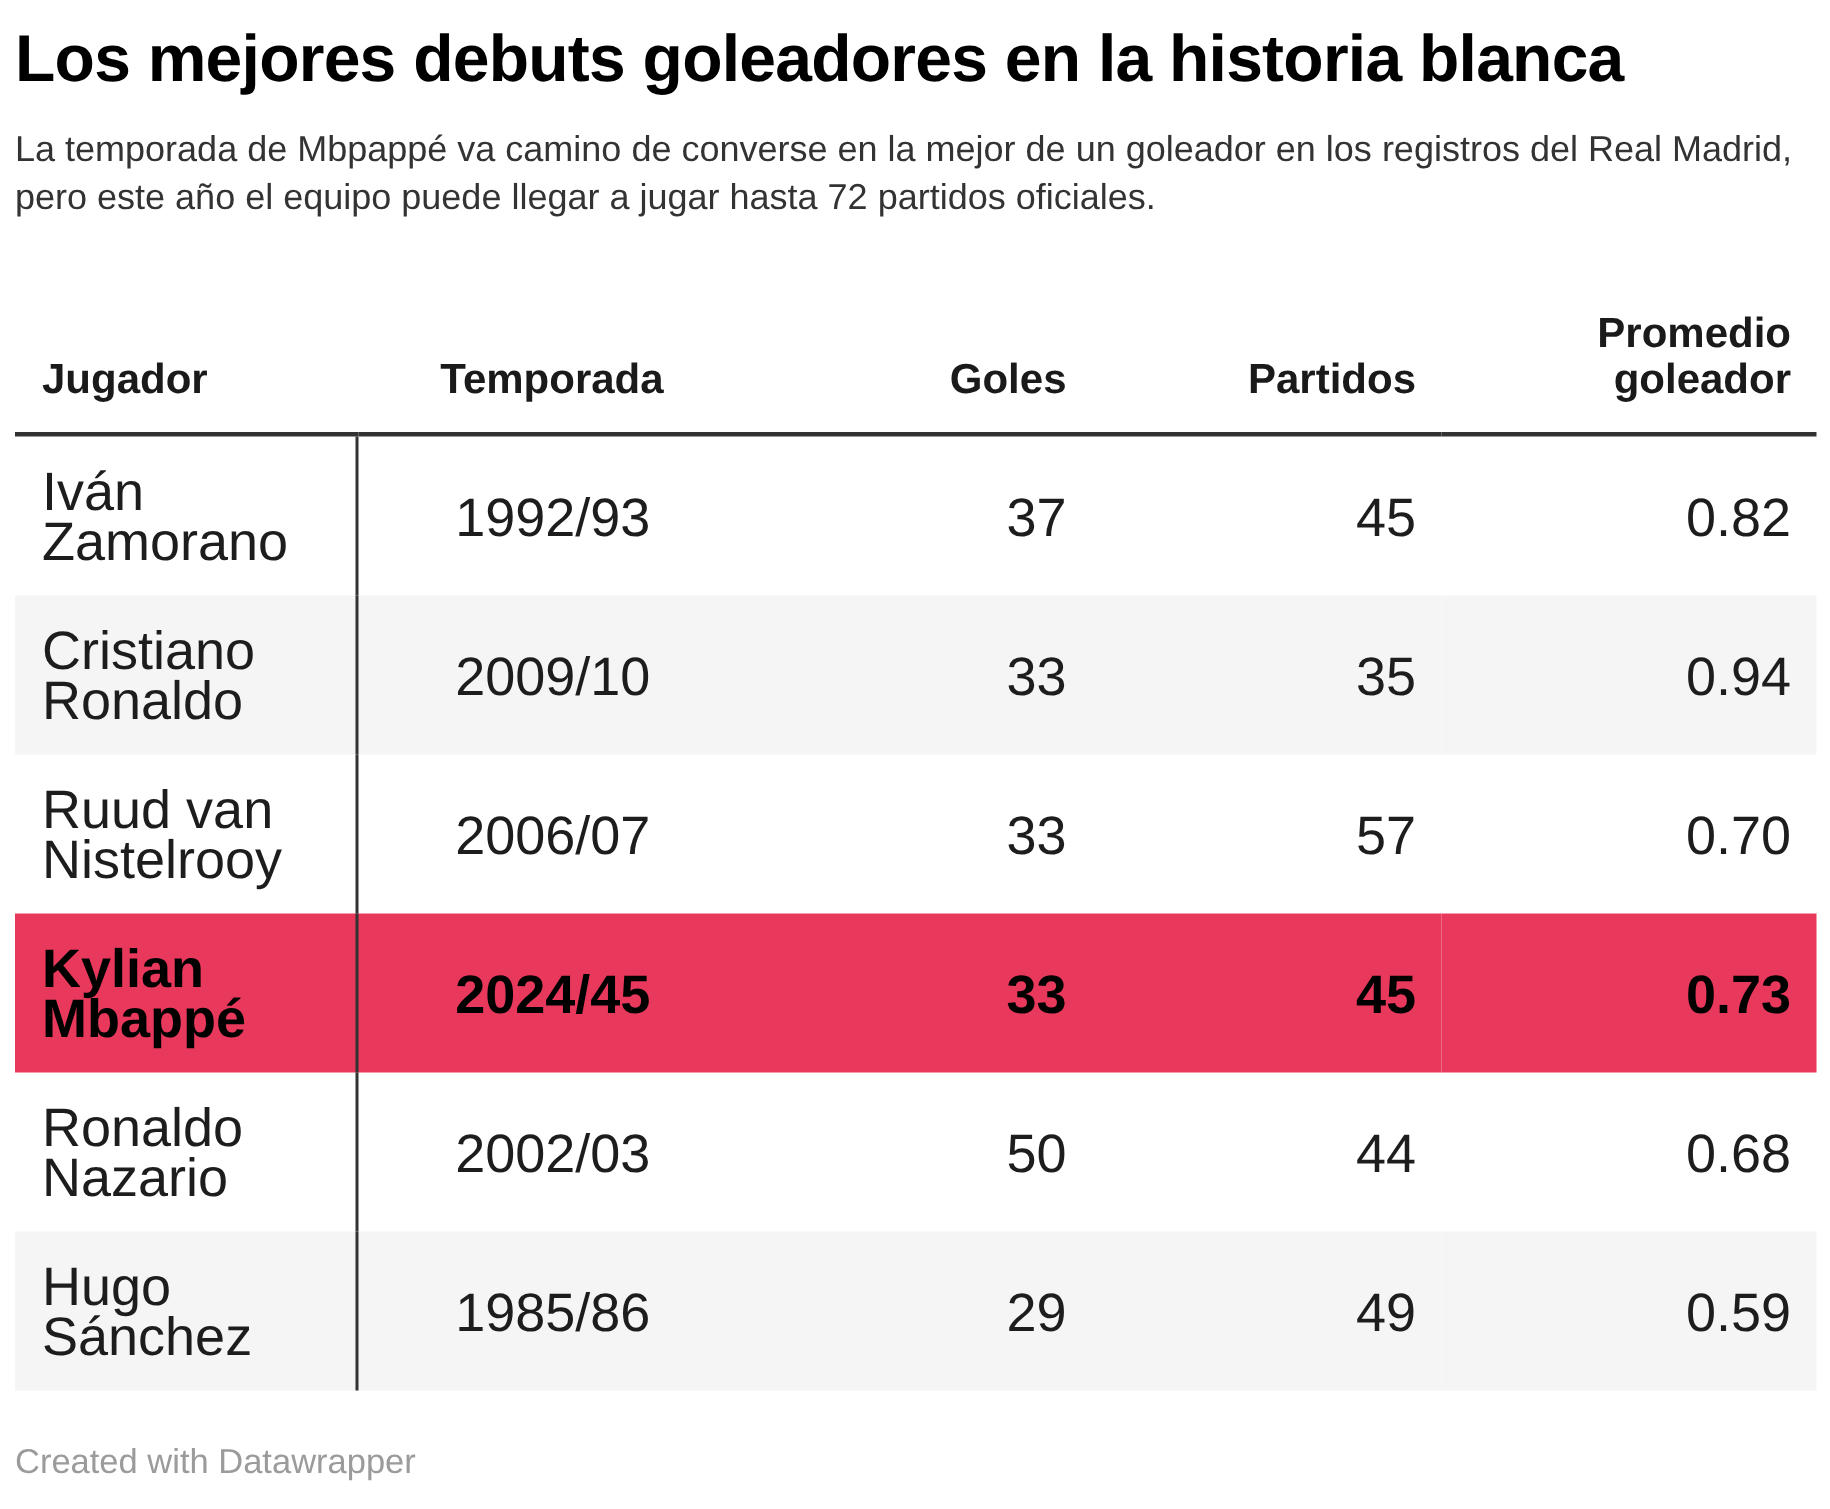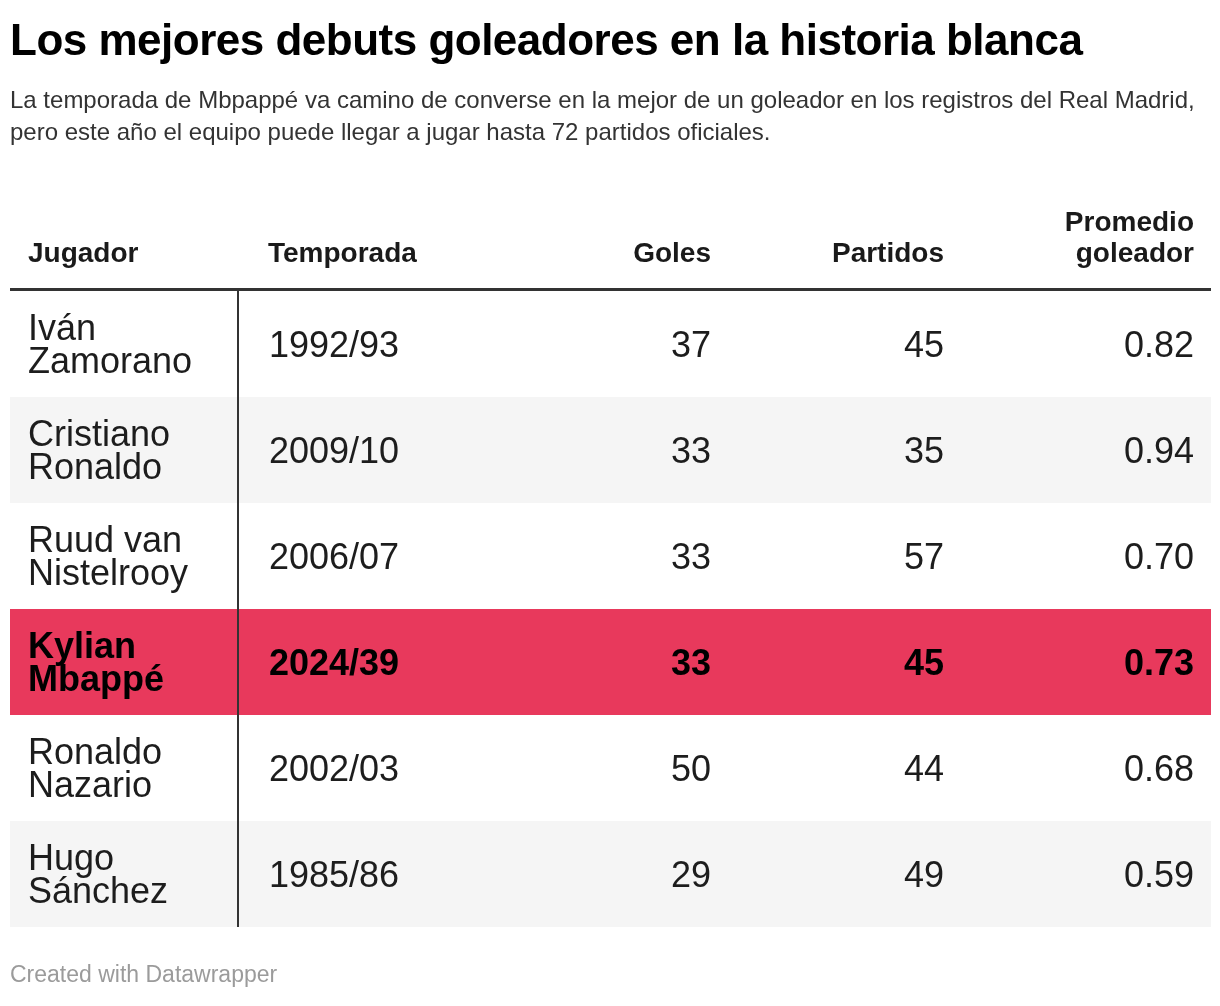--- a/index.html
+++ b/index.html
@@ -37,21 +37,21 @@
   th{
     font-size:28px;line-height:31px;font-weight:700;color:#1a1a1a;
     vertical-align:bottom;padding:0 10px 20px 10px;
     border-bottom:3px solid var(--rule);
   }
   td{
     font-size:36px;line-height:33px;vertical-align:middle;
     padding:20px 10px;color:var(--text);
   }
   th:nth-child(1),td:nth-child(1){padding-left:18px;padding-right:10px;}
-  th:nth-child(2),td:nth-child(2){padding-left:30px;}
+  th:nth-child(2),td:nth-child(2){padding-left:30px;text-align:center;}
   th:nth-child(3),td:nth-child(3),
   th:nth-child(4),td:nth-child(4),
   th:nth-child(5),td:nth-child(5){padding-right:17px;}
   .al{text-align:left;}
   .ar{text-align:right;}
   tbody td:first-child{border-right:2px solid var(--rule);}
   tbody tr:nth-child(even){background:var(--zebra);}
   tbody tr.highlight{background:var(--highlight);}
   tbody tr.highlight td{color:#000000;font-weight:700;}
   .footer{
@@ -99,21 +99,21 @@
         </tr>
         <tr>
           <td class="al">Ruud van Nistelrooy</td>
           <td class="al">2006/07</td>
           <td class="ar">33</td>
           <td class="ar">57</td>
           <td class="ar">0.70</td>
         </tr>
         <tr class="highlight">
           <td class="al">Kylian Mbappé</td>
-          <td class="al">2024/39</td>
+          <td class="al">2024/45</td>
           <td class="ar">33</td>
           <td class="ar">45</td>
           <td class="ar">0.73</td>
         </tr>
         <tr>
           <td class="al">Ronaldo Nazario</td>
           <td class="al">2002/03</td>
           <td class="ar">50</td>
           <td class="ar">44</td>
           <td class="ar">0.68</td>

